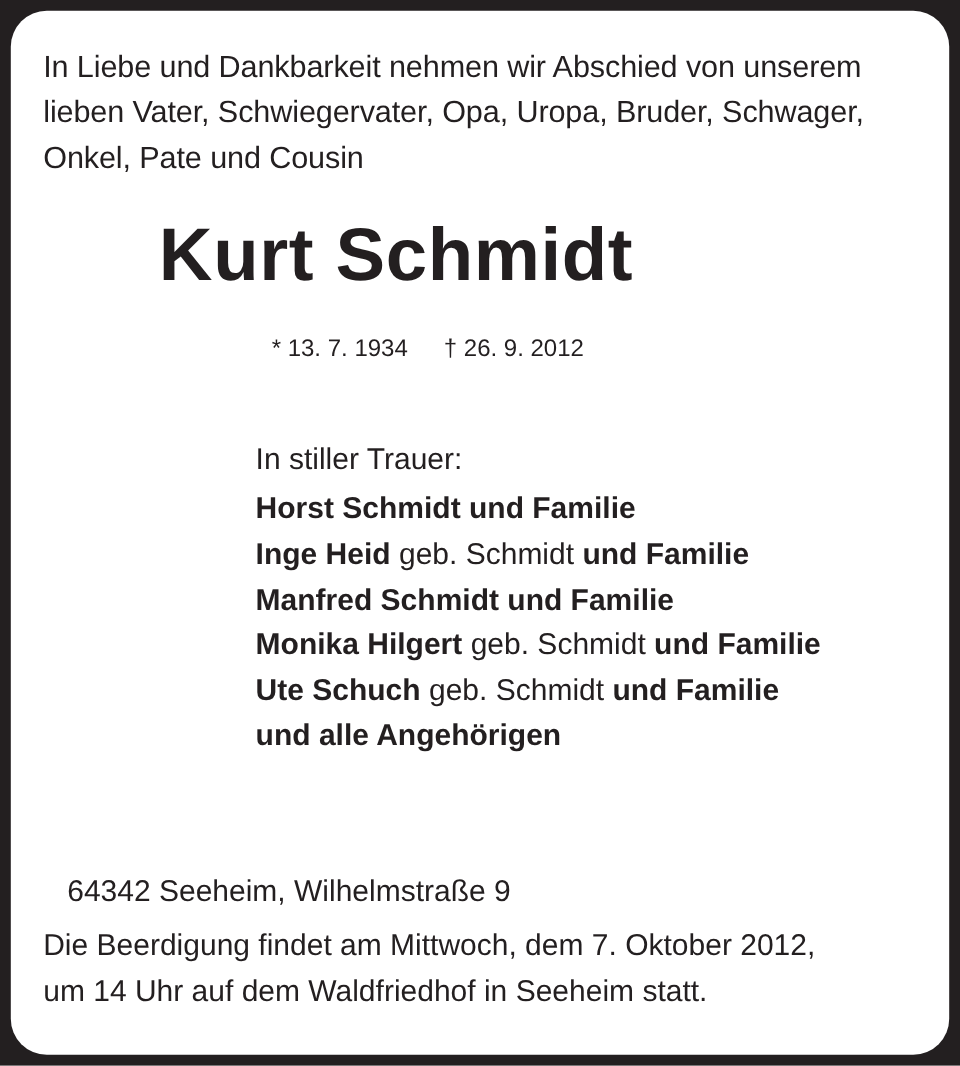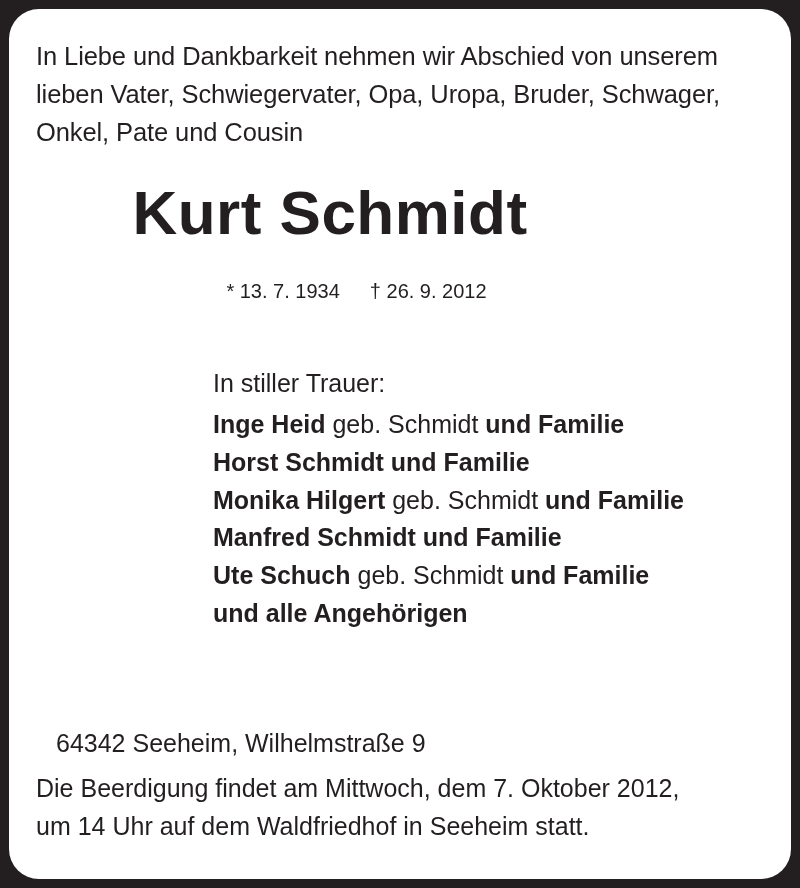--- a/index.html
+++ b/index.html
@@ -32,24 +32,24 @@
 
   <div class="name">Kurt Schmidt</div>
 
   <div class="dates">
     <span>* 13. 7. 1934</span><span class="gap"></span><span>† 26. 9. 2012</span>
   </div>
 
   <div class="mourn">In stiller Trauer:</div>
 
   <div class="mourners">
+    <div class="row"><span class="b">Horst Schmidt</span> <span class="b">und Familie</span></div>
     <div class="row"><span class="b">Inge Heid</span> <span>geb. Schmidt</span> <span class="b">und Familie</span></div>
-    <div class="row"><span class="b">Horst Schmidt</span> <span class="b">und Familie</span></div>
+    <div class="row"><span class="b">Manfred Schmidt</span> <span class="b">und Familie</span></div>
     <div class="row"><span class="b">Monika Hilgert</span> <span>geb. Schmidt</span> <span class="b">und Familie</span></div>
-    <div class="row"><span class="b">Manfred Schmidt</span> <span class="b">und Familie</span></div>
     <div class="row"><span class="b">Ute Schuch</span> <span>geb. Schmidt</span> <span class="b">und Familie</span></div>
     <div class="row b">und alle Angehörigen</div>
   </div>
 
   <div class="addr">64342 Seeheim, Wilhelmstraße 9</div>
 
   <div class="funeral">
     <div>Die Beerdigung findet am Mittwoch, dem 7. Oktober 2012,</div>
     <div>um 14 Uhr auf dem Waldfriedhof in Seeheim statt.</div>
   </div>

